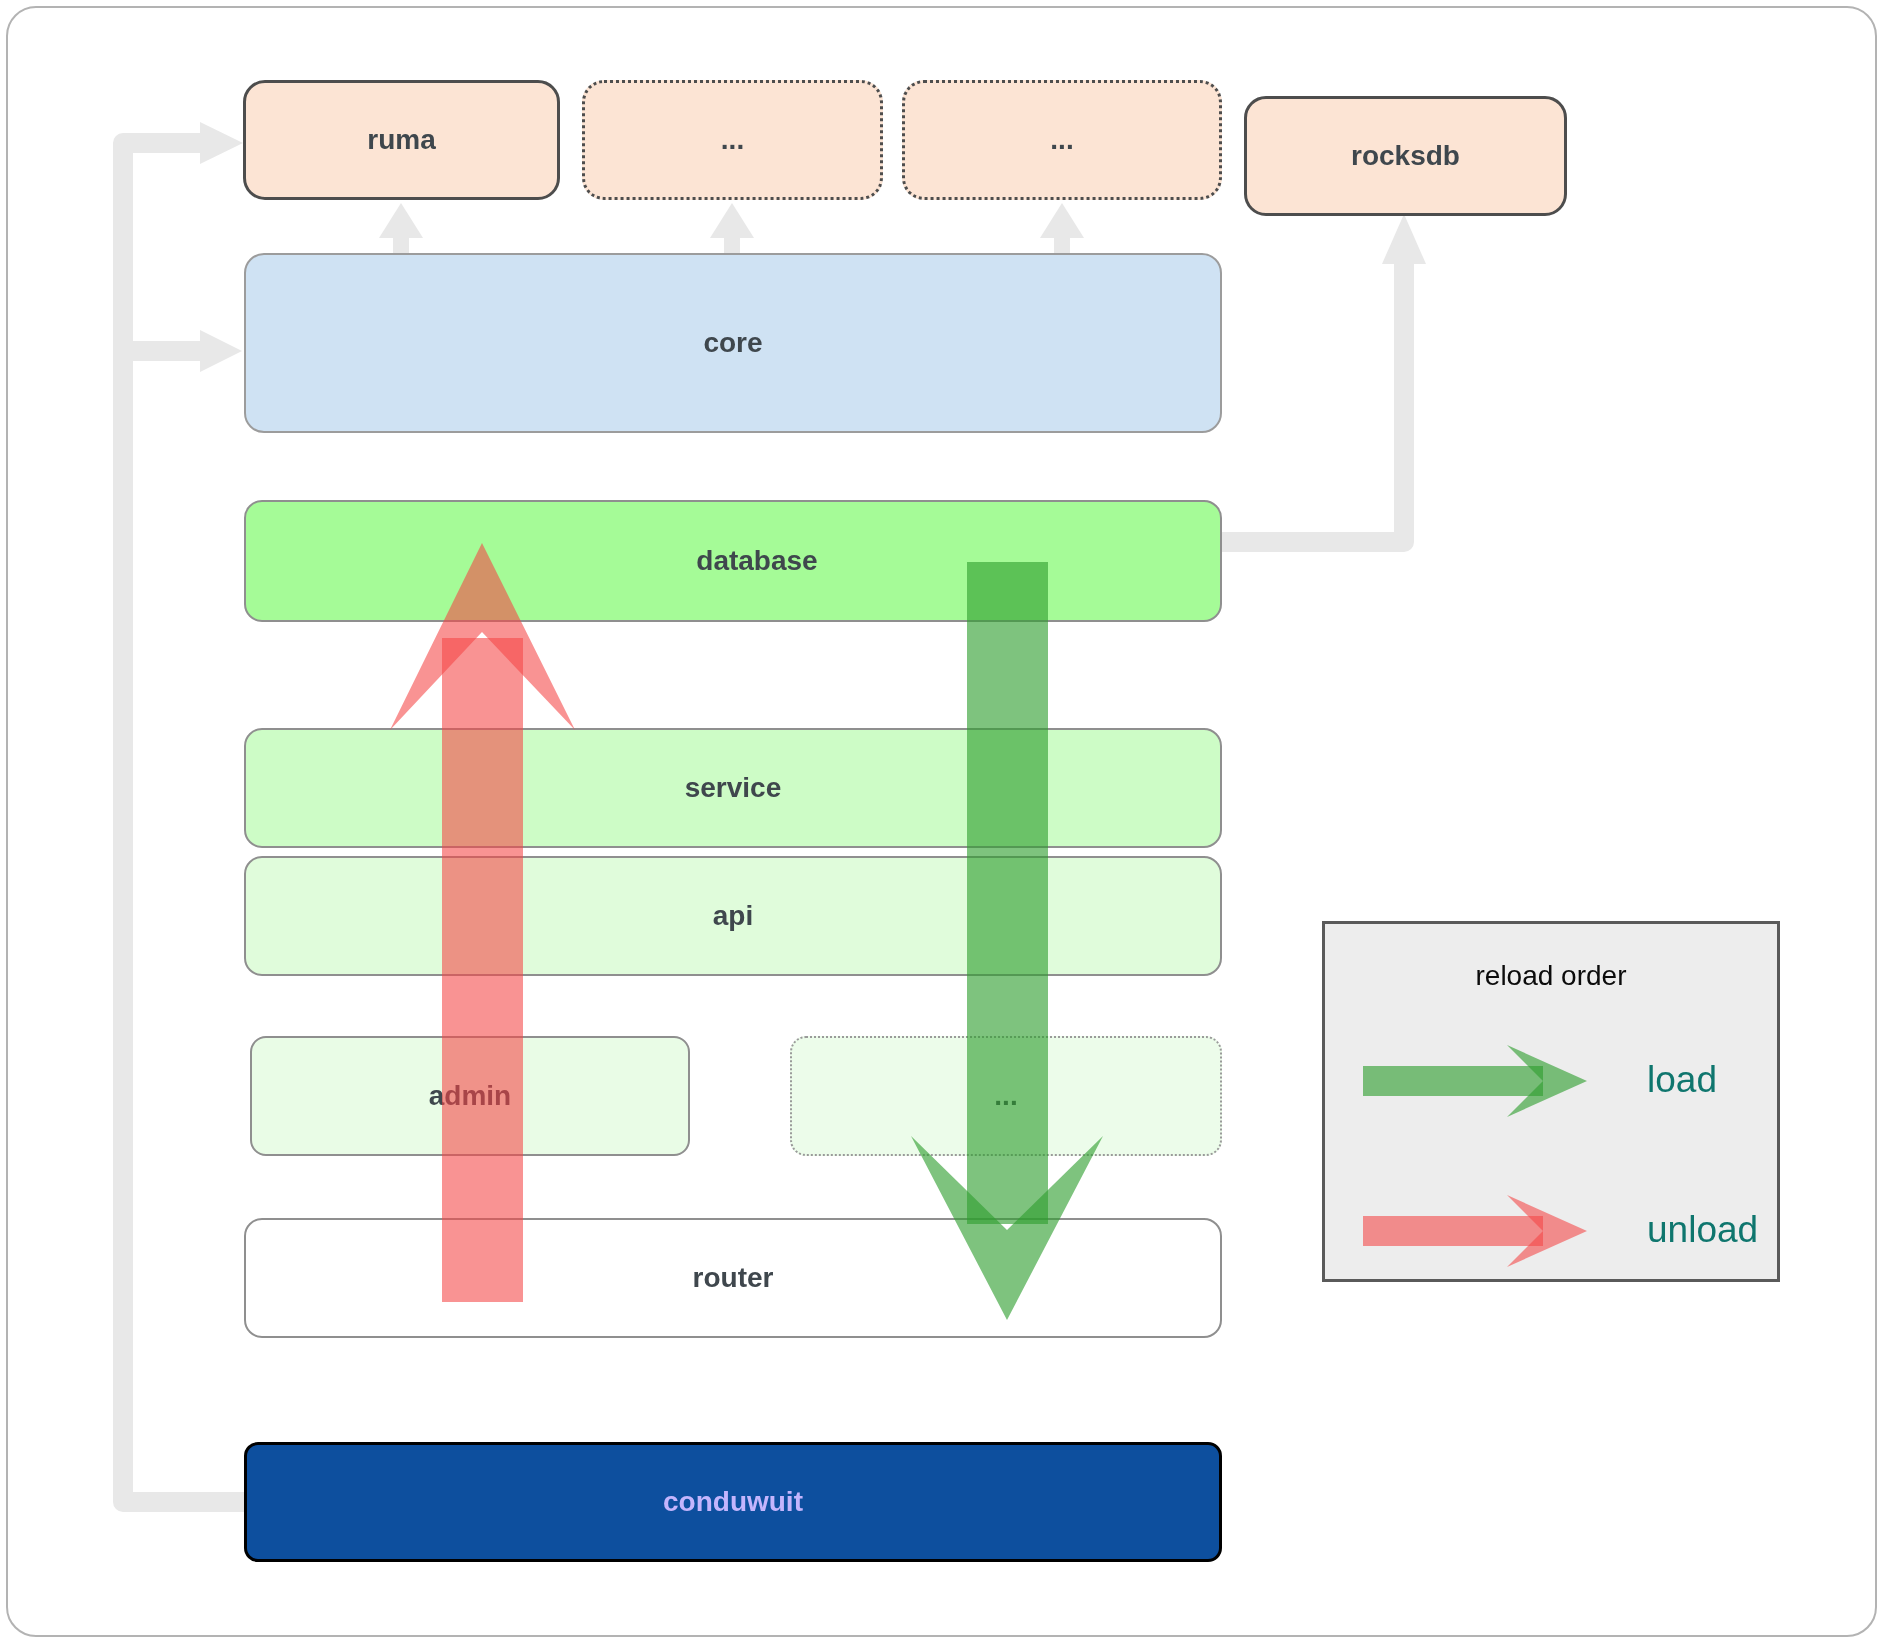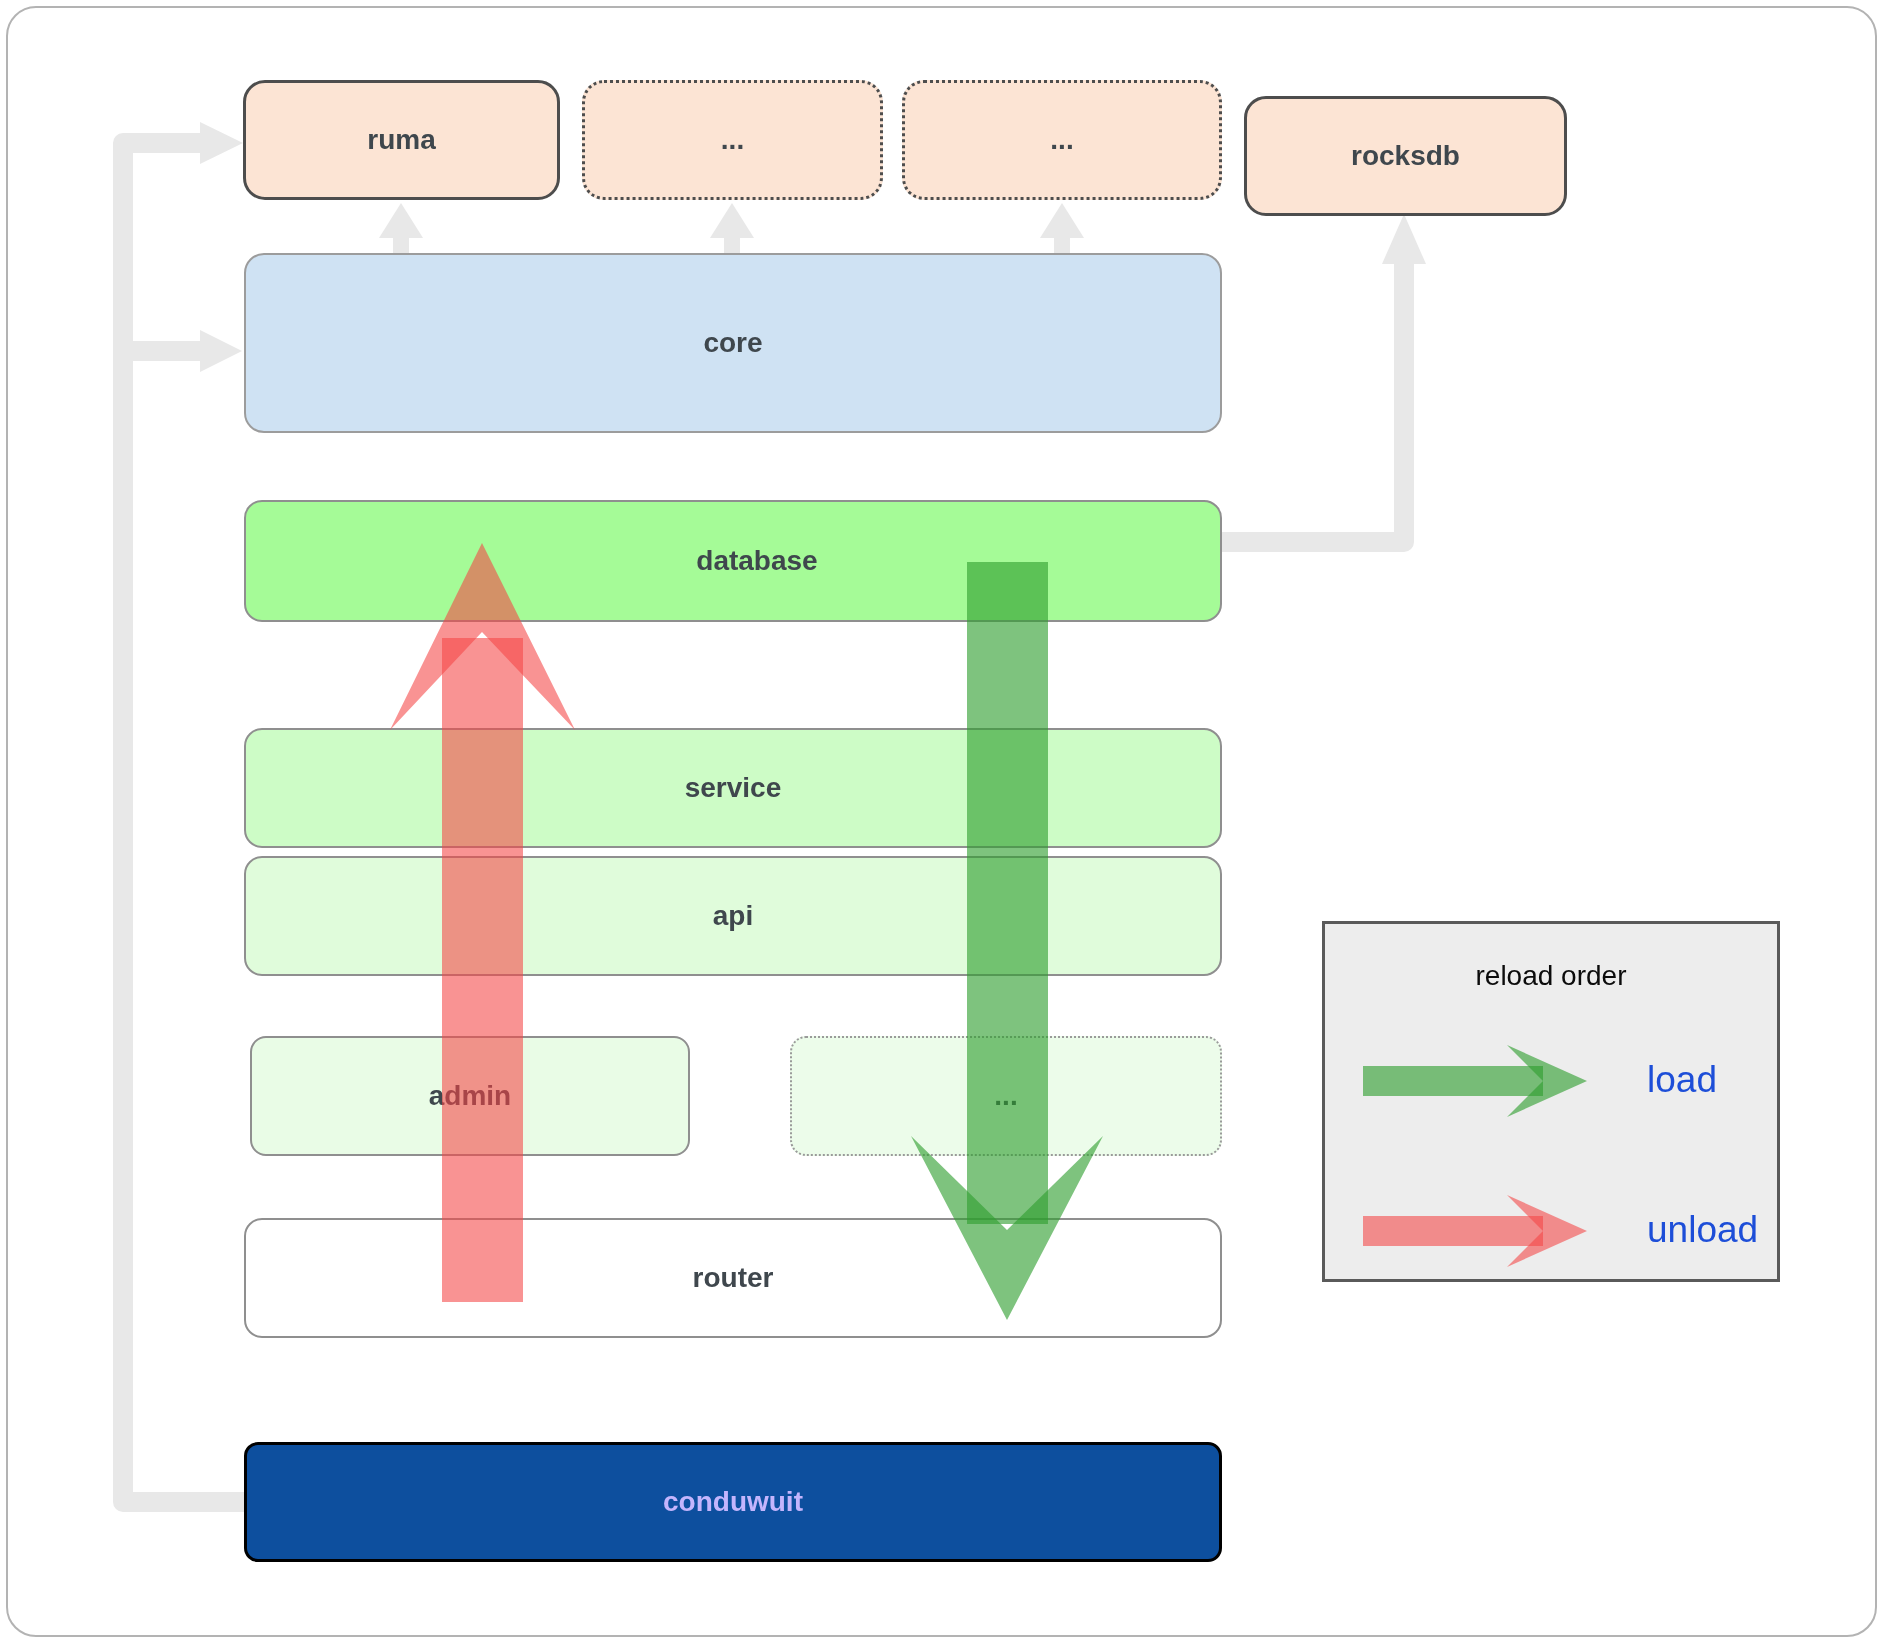--- a/index.html
+++ b/index.html
@@ -42,21 +42,21 @@
                 border: 3px solid #000000; border-radius: 14px; color: #c4b5fd; }
 
   
   .legend { position: absolute; left: 1322px; top: 921px; width: 458px; height: 361px;
             background: #ededed; border: 3px solid #5a5a5a; box-sizing: border-box; }
   .legend-title { position: absolute; left: 0; top: 36px; width: 100%; text-align: center;
                   font-size: 28px; font-weight: 400; color: #0c0c0c; }
   .legend-arrow { position: absolute; left: 36px; width: 240px; height: 90px; }
   .legend-arrow.load   { top: 112px; }
   .legend-arrow.unload { top: 262px; }
-  .legend-label { position: absolute; left: 322px; font-size: 37px; font-weight: 400; color: #1d4ed8; }
+  .legend-label { position: absolute; left: 322px; font-size: 37px; font-weight: 400; color: #0f766e; }
   .legend-label.load   { top: 135px; }
   .legend-label.unload { top: 285px; }
 </style>
 </head>
 <body>
 
 <div class="canvas">
 
   <div class="page-border"></div>
 

